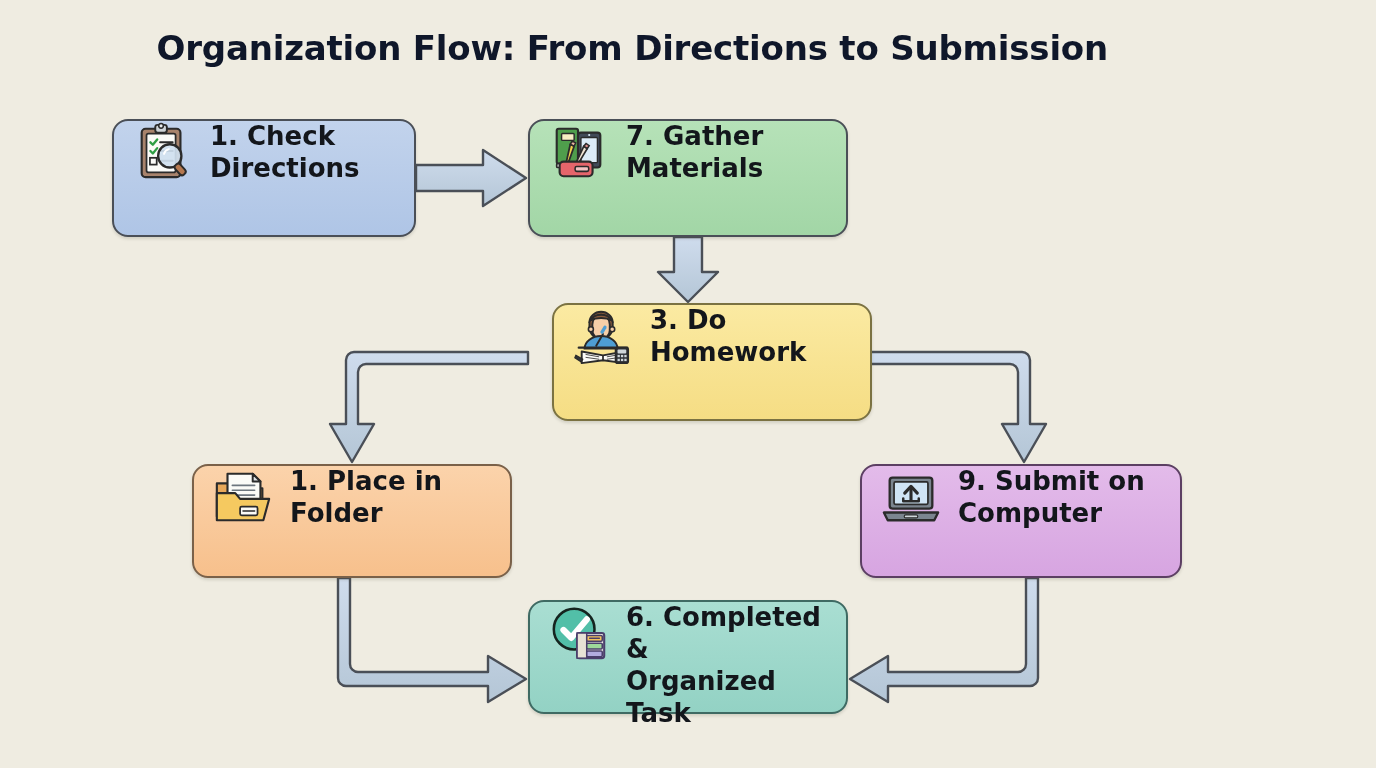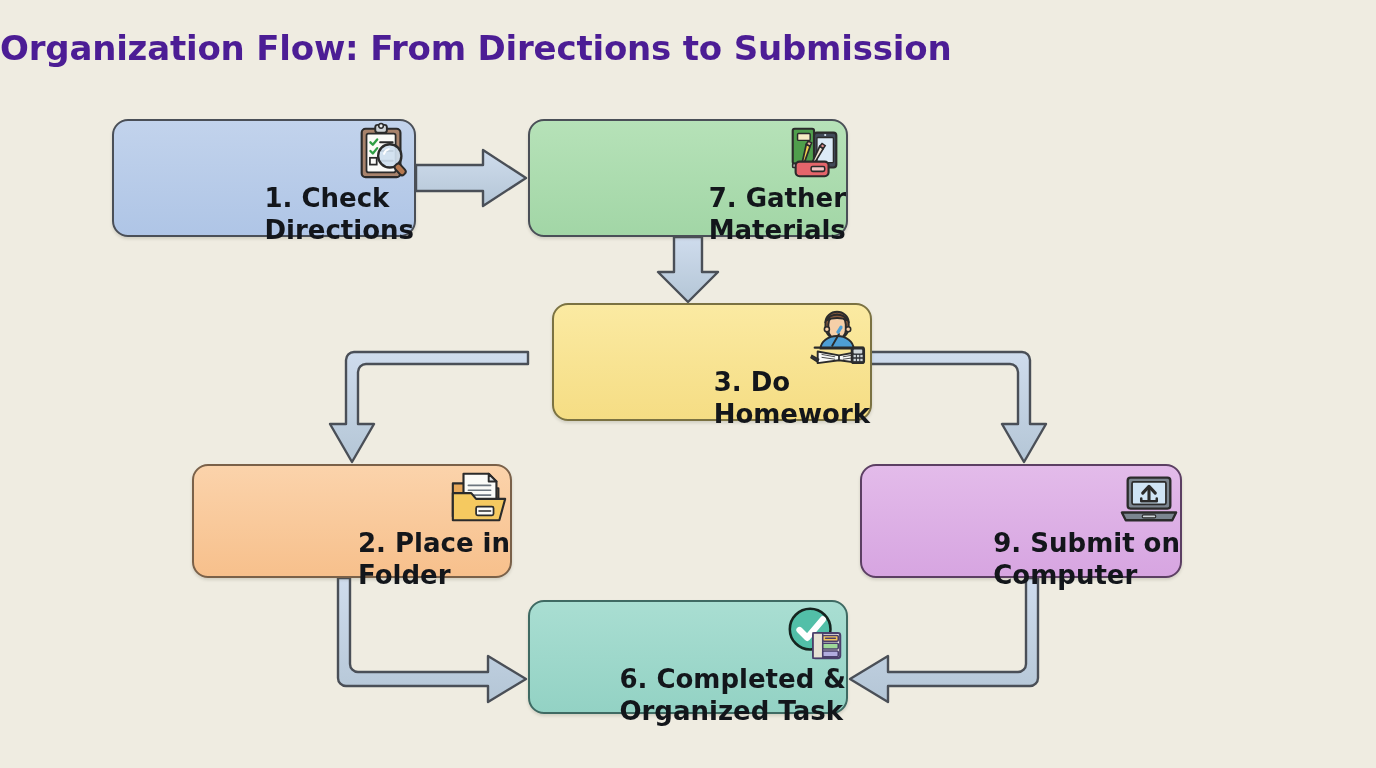--- a/index.html
+++ b/index.html
@@ -18,37 +18,36 @@
     position: absolute;
     inset: 0;
     width: 1376px;
     height: 768px;
   }
   #title {
     position: absolute;
     left: 0;
     top: 28px;
     width: 1108px;
-    text-align: left;
+    text-align: right;
     font-size: 34px;
     font-weight: bold;
-    color: #4c1d95;
+    color: #0f172a;
     letter-spacing: -0.2px;
     font-family: "DejaVu Sans", sans-serif;
   }
   .node {
     position: absolute;
     border-radius: 16px;
     border: 2.5px solid #4a4f57;
     box-sizing: border-box;
     display: flex;
-    align-items: flex-end;
+    align-items: flex-start;
     padding-left: 18px;
     box-shadow: 0 2px 3px rgba(80,75,60,0.18);
-    flex-direction: column;
   }
   .node .label {
     font-size: 26px;
     font-weight: bold;
     color: #13161b;
     line-height: 1.23;
     margin-left: 16px;
     font-family: "DejaVu Sans", sans-serif;
     white-space: pre-line;
   }
@@ -187,21 +186,21 @@
       <g stroke="#6d767f" stroke-width="1.7" stroke-linecap="round">
         <line x1="21" y1="20" x2="44" y2="20"></line>
           <line x1="21" y1="25" x2="44" y2="25"></line>
         <line x1="21" y1="30" x2="44" y2="30"></line>
           <line x1="21" y1="35" x2="38" y2="35"></line>
       </g>
       <path d="M5,28 L24,28 L29,34 L59,34 L53,56 L5,56 Z" fill="#f5c960" stroke="#2b2b2b" stroke-width="2.2" stroke-linejoin="round"></path>
       <rect x="29" y="42" width="18" height="9" rx="1.6" fill="#fbfbf8" stroke="#2b2b2b" stroke-width="1.8"></rect>
       <line x1="32" y1="46.5" x2="44" y2="46.5" stroke="#2b2b2b" stroke-width="1.6" stroke-linecap="round"></line>
     </svg>
-    <div class="label">2. Place in
+    <div class="label">1. Place in
 Folder</div>
   </div>
 
   <div class="node" style="left:860px; top:464px; width:322px; height:114px; background:linear-gradient(180deg,#e3bbea 0%,#d7a5e1 100%); border-color:#5c3f63;">
     <svg class="ico" viewBox="0 0 64 64">
       <rect x="10" y="12" width="44" height="32" rx="3" fill="#7b858f" stroke="#2b2b2b" stroke-width="2.4"></rect>
       <rect x="14.5" y="16.5" width="35" height="23" rx="1.5" fill="#cfe4f5" stroke="#2b2b2b" stroke-width="1.8"></rect>
       <path d="M32,35 L32,22" stroke="#2b2b2b" stroke-width="3.2" stroke-linecap="round"></path>
       <path d="M25.5,28 L32,21 L38.5,28" fill="none" stroke="#2b2b2b" stroke-width="3.2" stroke-linecap="round" stroke-linejoin="round"></path>
       <path d="M24,33.5 L24,36.5 L40,36.5 L40,33.5" fill="none" stroke="#2b2b2b" stroke-width="2.6" stroke-linecap="round" stroke-linejoin="round"></path>

